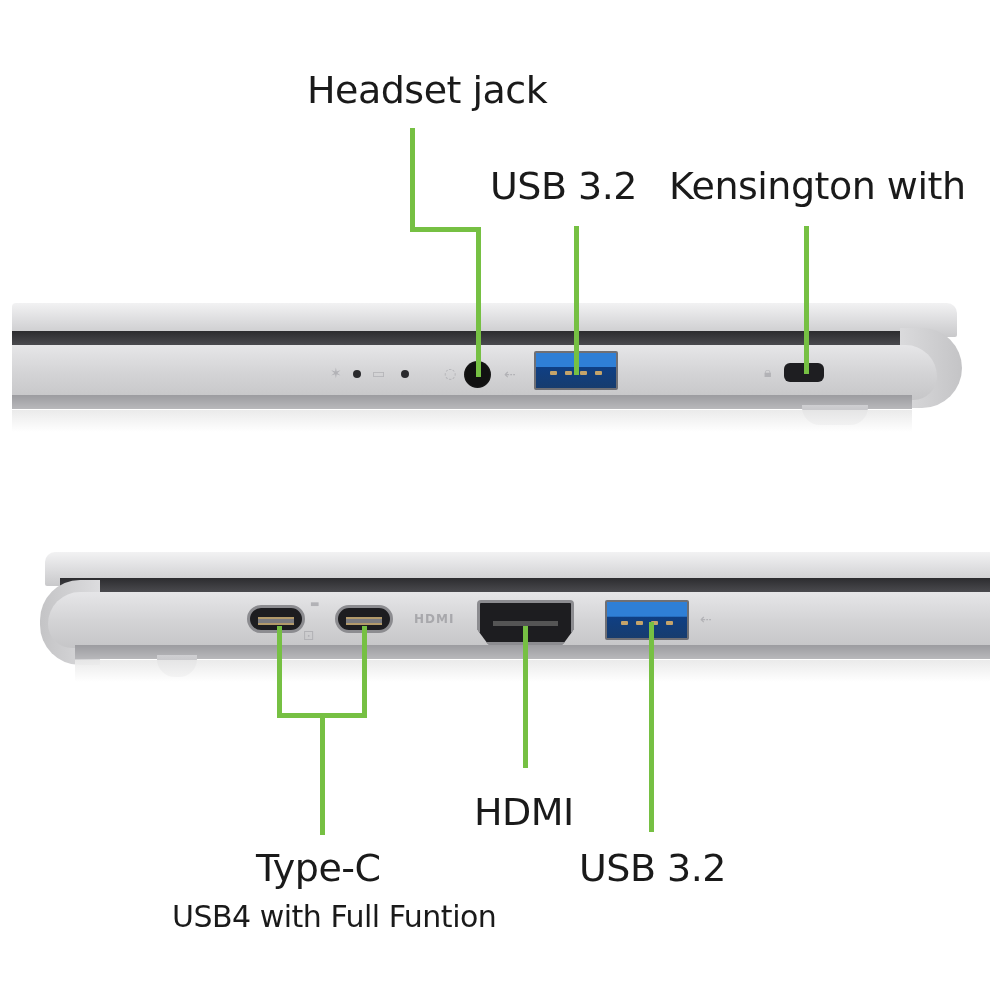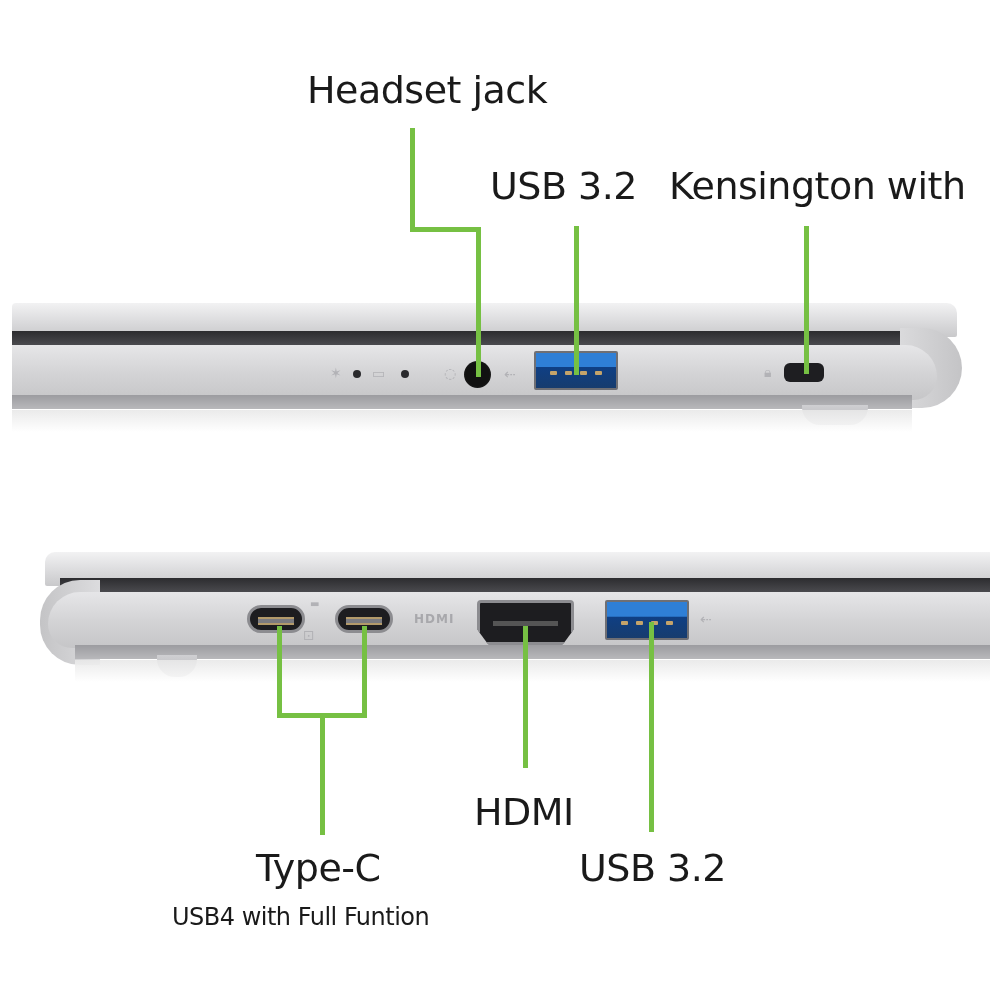--- a/index.html
+++ b/index.html
@@ -1,20 +1,20 @@
 <!DOCTYPE html>
 <html><head>
 <meta charset="utf-8">
 <style>
   html, body { margin: 0; padding: 0; background: #ffffff; }
   body { width: 1000px; height: 1000px; position: relative; overflow: hidden;
          font-family: "DejaVu Sans", "Liberation Sans", sans-serif; color: #1a1a1a; }
   .label { position: absolute; white-space: nowrap; letter-spacing: -0.5px; }
   .big { font-size: 38px; line-height: 44px; }
-  .sub { font-size: 24px; line-height: 28px; }
+  .sub { font-size: 30px; line-height: 28px; }
   .line { position: absolute; background: var(--accent, #76c043); }
 
   
   .lid { position: absolute; background: linear-gradient(#f2f2f3, #d9d9db 60%, #c9c9cb); border-radius: 4px 10px 2px 2px; }
   .gap { position: absolute; background: linear-gradient(#2c2c2f, #4a4a4e); }
   .base { position: absolute; background: linear-gradient(#e6e6e8, #d4d4d6 50%, #c6c6c8); }
   .base-bottom { position: absolute; background: linear-gradient(#9c9ca0, #b8b8bb); }
   .shadow { position: absolute; background: linear-gradient(#e8e8e8, #ffffff); opacity: .9; }
   .foot { position: absolute; background: linear-gradient(#cfcfd2, #b8b8bb); border-radius: 0 0 18px 18px; }
 

